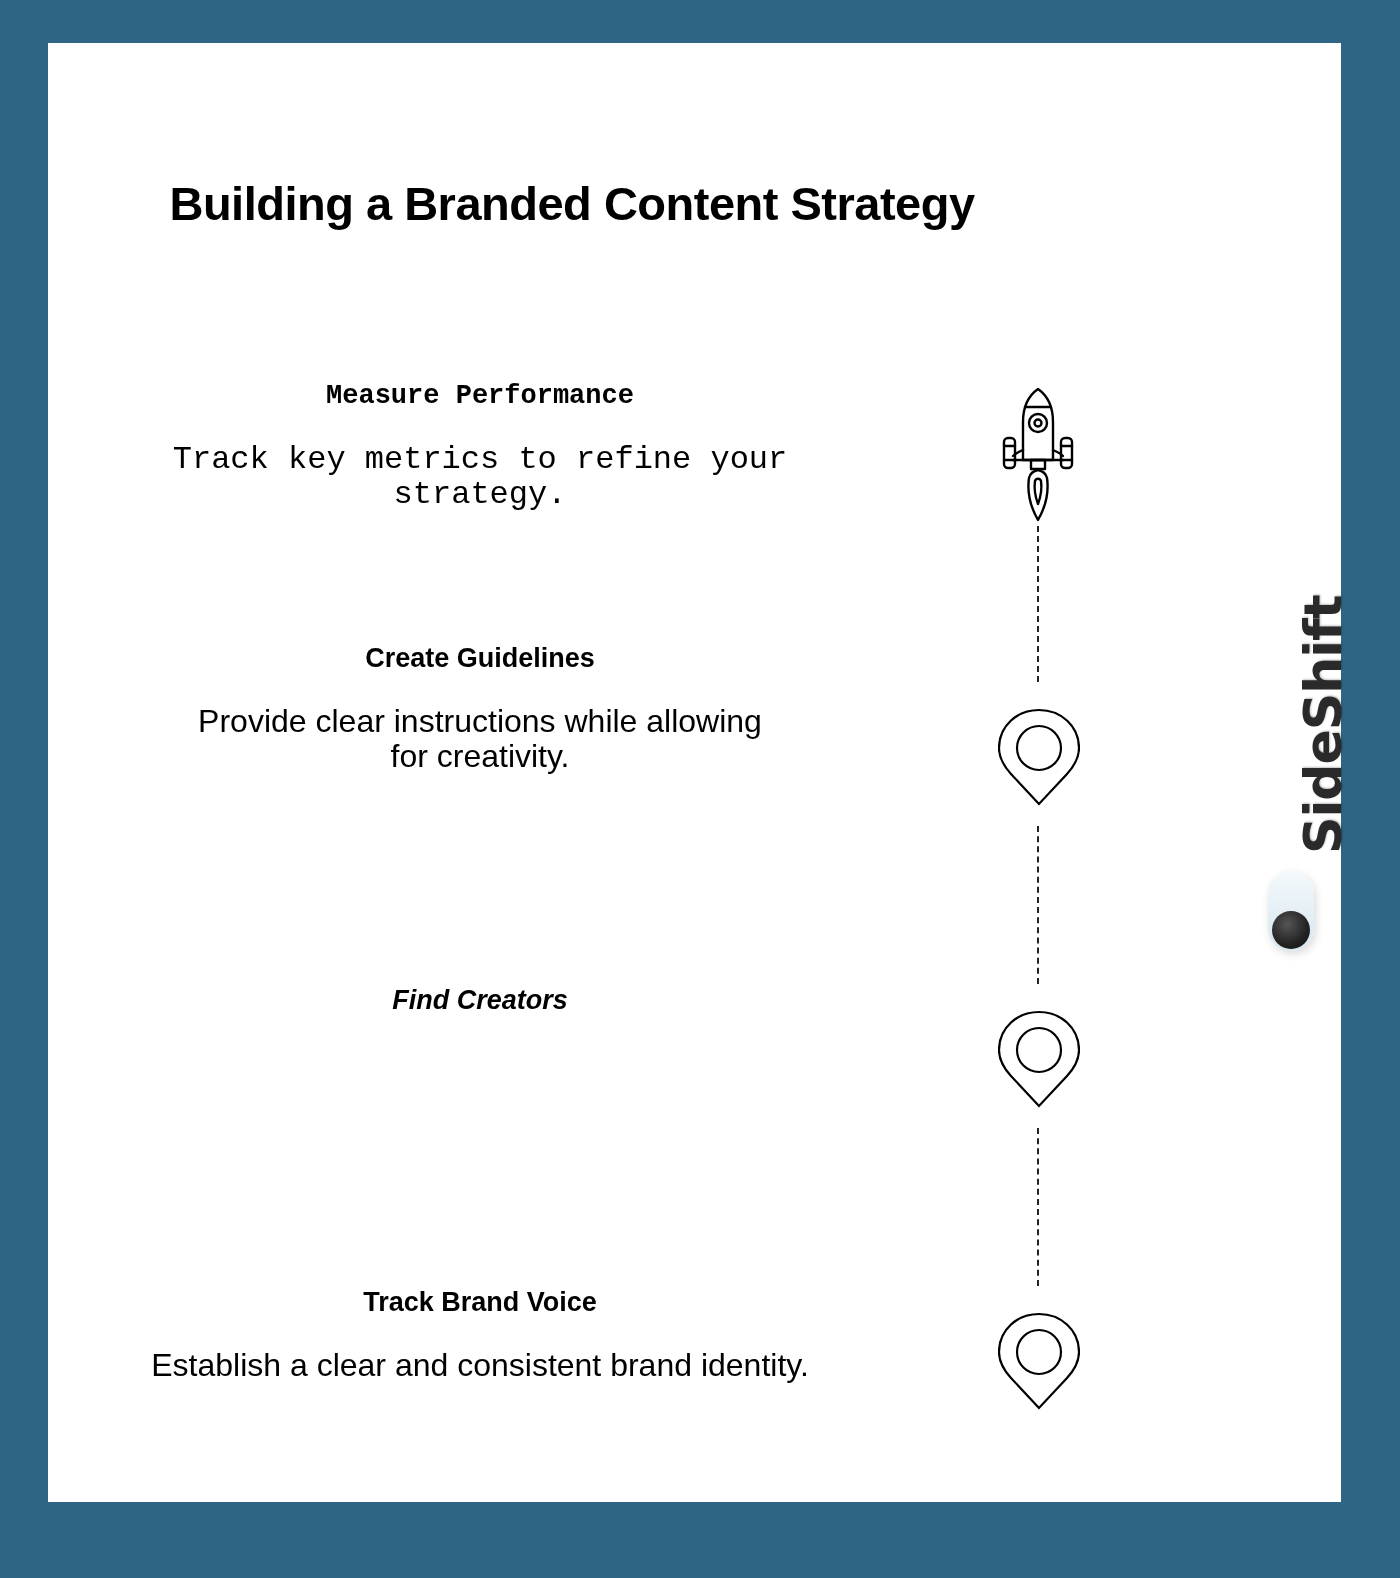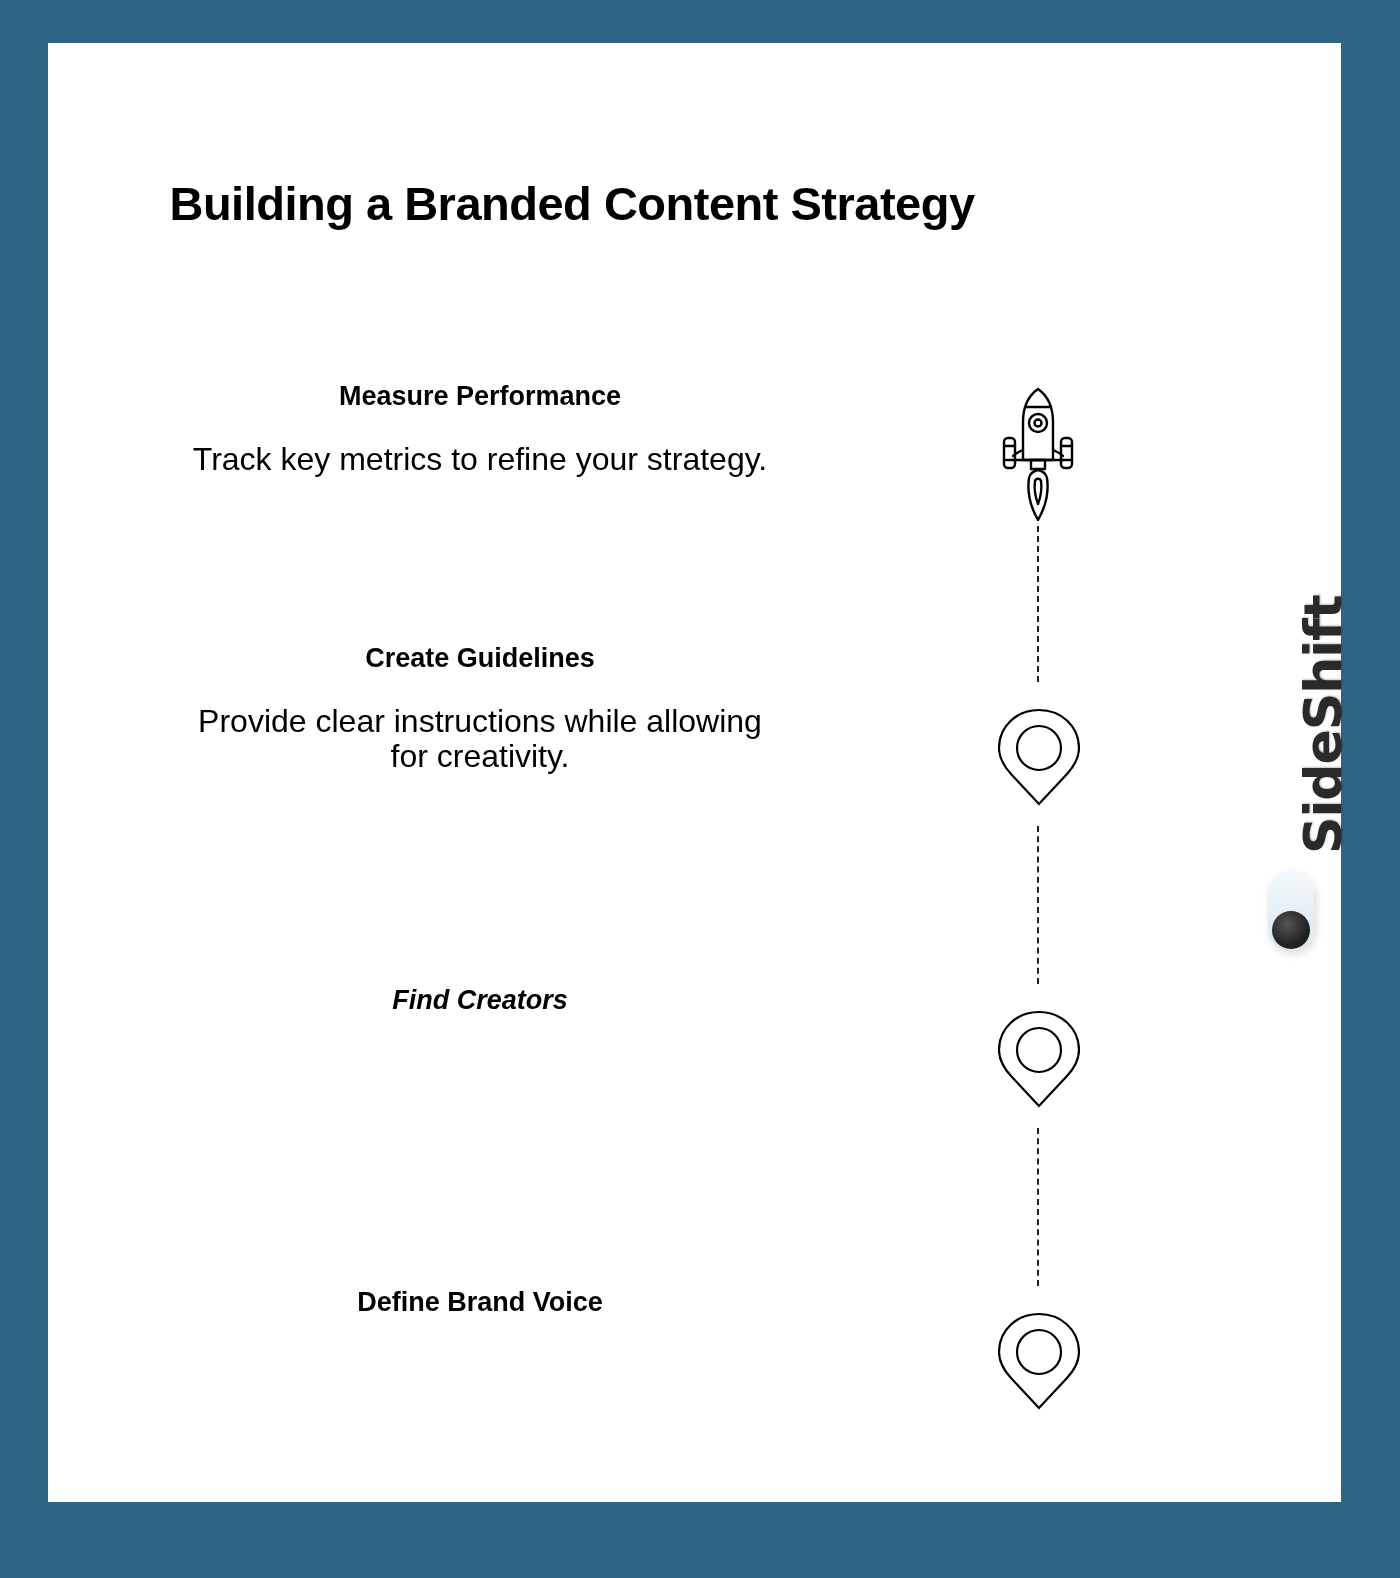--- a/index.html
+++ b/index.html
@@ -88,36 +88,37 @@
       background: radial-gradient(circle at 40% 35%, #555 0%, #222 60%, #111 100%);
     }
   </style>
 </head>
 <body>
 
 <div class="card"></div>
 
 <div class="title">Building a Branded Content Strategy</div>
 
-<div class="step" style="top:380px;">
+<div class="step" style="top:380px;font-family:Liberation Mono, monospace;">
   <div class="step-title">Measure Performance</div>
   <div class="step-desc">Track key metrics to refine your strategy.</div>
 </div>
 
 <div class="step" style="top:642px;">
   <div class="step-title">Create Guidelines</div>
   <div class="step-desc" style="padding:0 60px;">Provide clear instructions while allowing for creativity.</div>
 </div>
 
 <div class="step" style="top:984px;font-style:italic;">
   <div class="step-title">Find Creators</div>
 </div>
 
 <div class="step" style="top:1286px;">
-  <div class="step-title">Define Brand Voice</div>
+  <div class="step-title">Track Brand Voice</div>
+  <div class="step-desc">Establish a clear and consistent brand identity.</div>
 </div>
 
 <div class="icon" style="left:998px; top:386px; width:80px; height:138px;">
   <svg width="80" height="138" viewBox="0 0 80 138" fill="none" stroke="#000" stroke-width="2.4" stroke-linejoin="round" stroke-linecap="round">
 
     <path d="M40 3 C30 10 25 22 25 36 L25 74 L55 74 L55 36 C55 22 50 10 40 3 Z"></path>
     <line x1="27" y1="21" x2="53" y2="21"></line>
 
     <circle cx="40" cy="37" r="9"></circle>
     <circle cx="40" cy="37" r="3.5"></circle>

